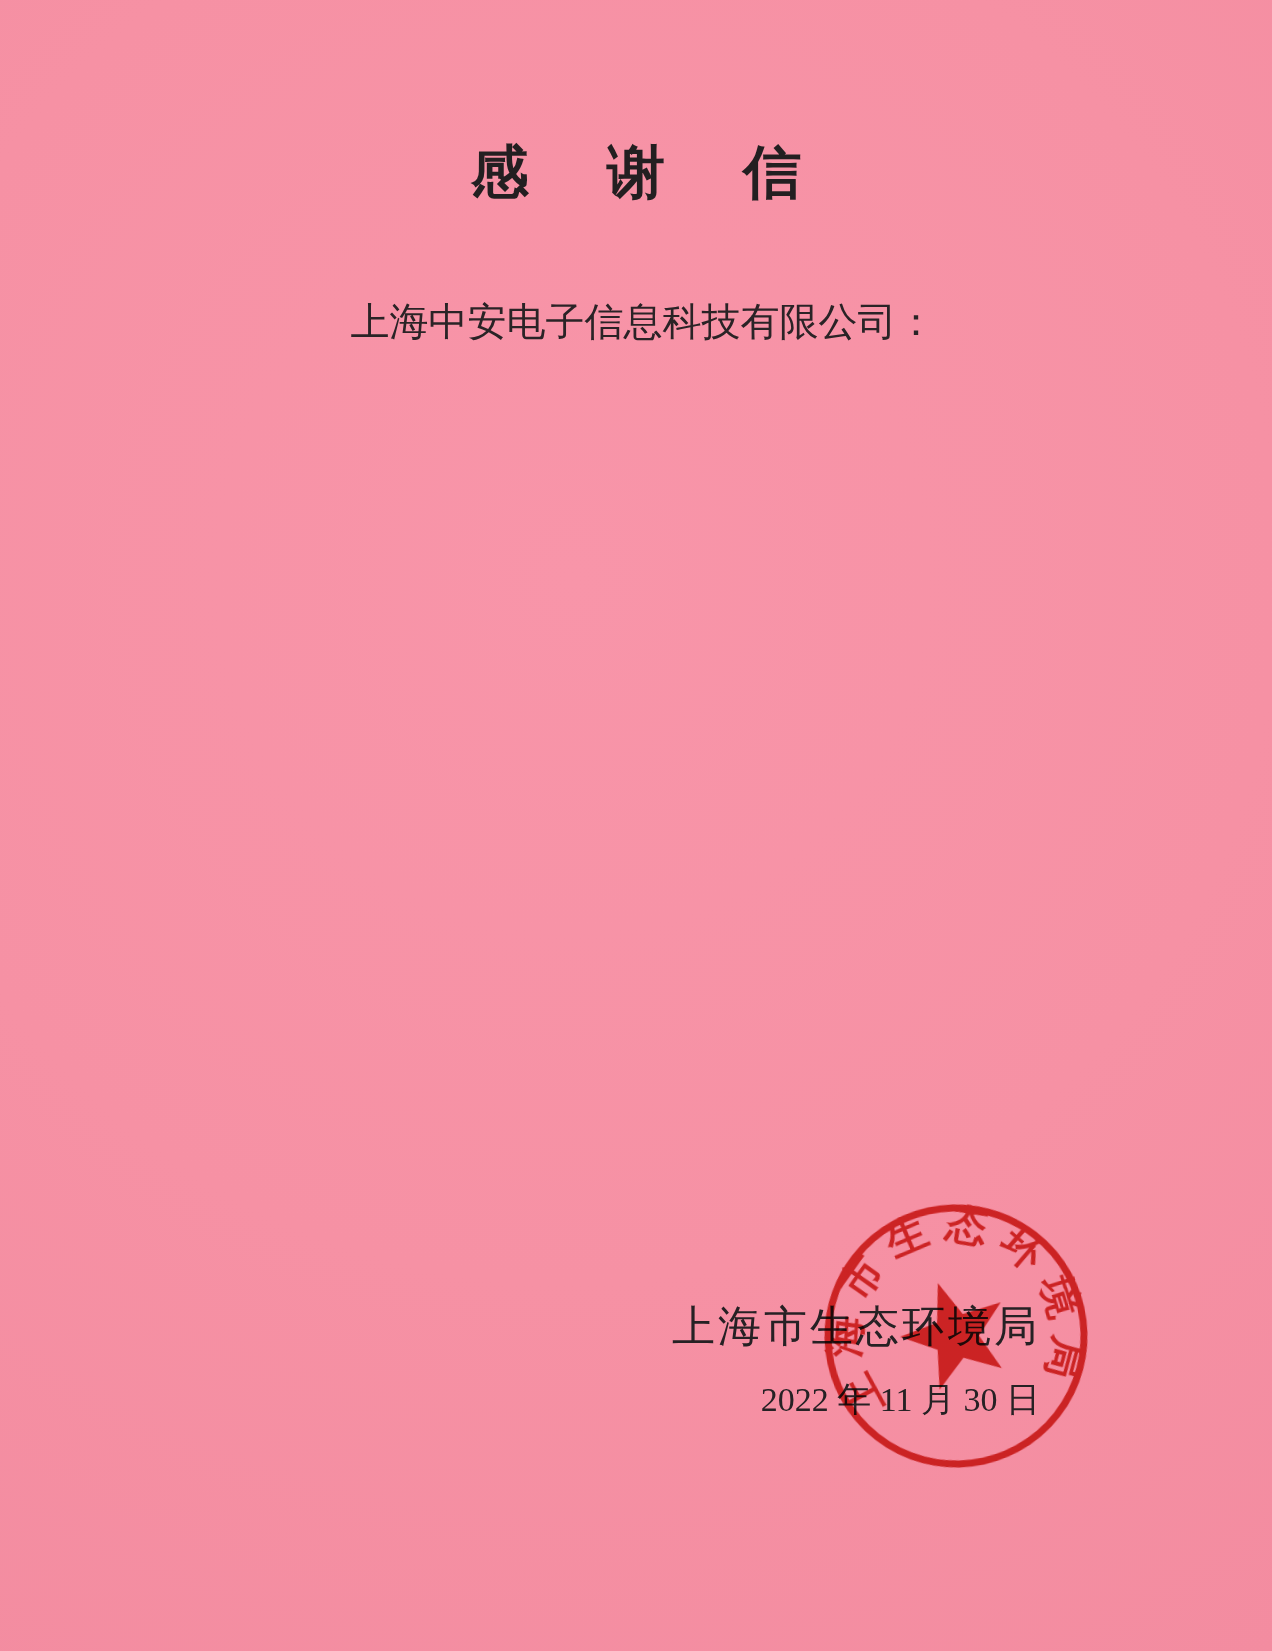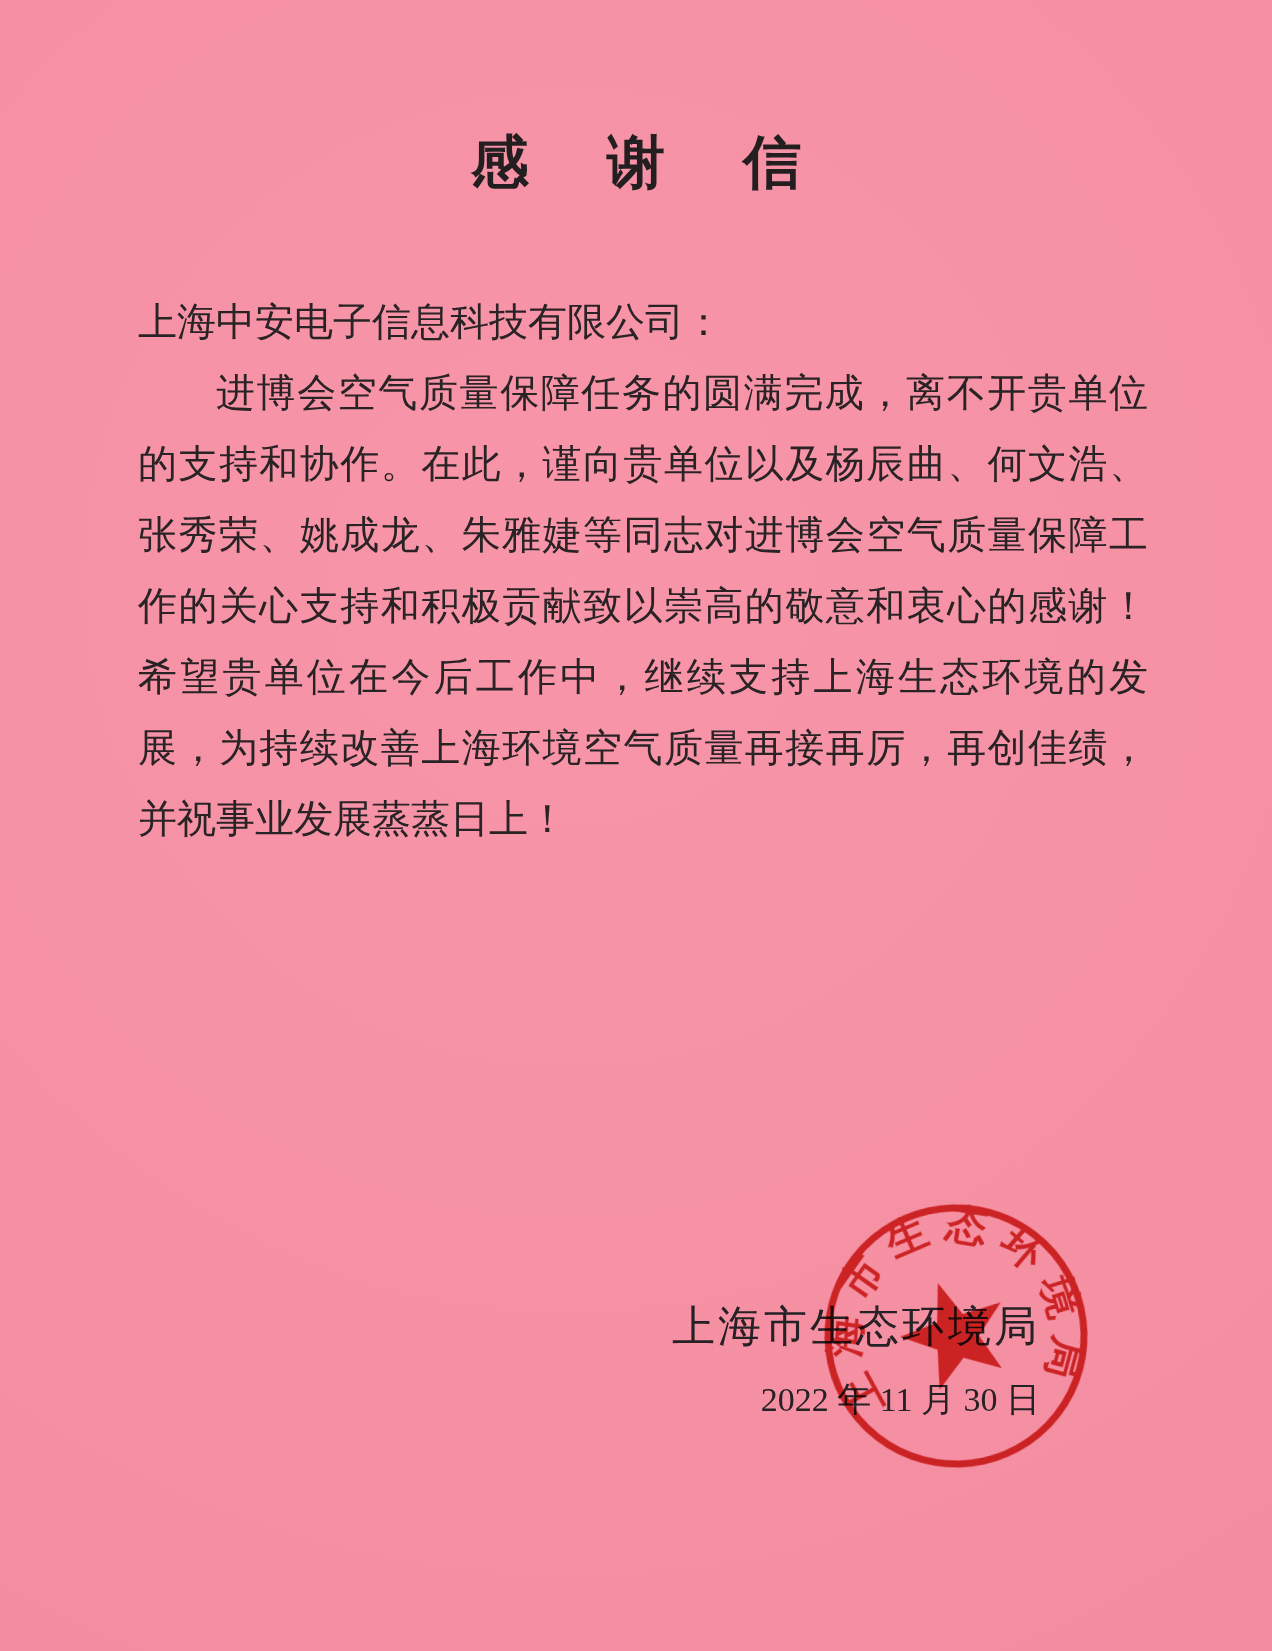--- a/index.html
+++ b/index.html
@@ -10,42 +10,42 @@
   .page {
     position: relative;
     width: 1272px;
     height: 1651px;
     margin: 0 auto;
     background: radial-gradient(circle at 45% 35%, #f895a9 0%, #f691a4 55%, #f38ca0 100%);
     overflow: hidden;
   }
   .letter-title {
     position: absolute;
-    top: 124px;
+    top: 134px;
     left: 0;
     width: 100%;
     text-align: center;
     font-size: 58px;
     font-weight: bold;
     color: #231f21;
     letter-spacing: 0.55em;
     text-indent: 0.55em; 
   }
   .letter-body {
     position: absolute;
     top: 286px;
     left: 138px;
     width: 1010px;
     font-size: 39px;
     line-height: 71px;
     color: #2a2326;
   }
   .salutation {
     margin: 0;
-    text-align: left;
+    text-align: center;
   }
   .letter-body p.para {
     margin: 0;
     text-indent: 2em;
     text-align: justify;
     text-justify: inter-ideograph;
   }
   .sign-block {
     position: absolute;
     top: 1302px;
@@ -85,21 +85,20 @@
 </style>
 </head>
 <body>
 
 <div class="page">
 
   <div class="letter-title">感 谢 信</div>
 
   <div class="letter-body">
     <p class="salutation">上海中安电子信息科技有限公司：</p>
-    <p class="para">进博会空气质量保障任务的圆满完成，离不开贵单位的支持和协作。在此，谨向贵单位以及杨辰曲、何文浩、张秀荣、姚成龙、朱雅婕等同志对进博会空气质量保障工作的关心支持和积极贡献致以崇高的敬意和衷心的感谢！希望贵单位在今后工作中，继续支持上海生态环境的发展，为持续改善上海环境空气质量再接再厉，再创佳绩，并祝事业发展蒸蒸日上！</p>
   </div>
 
   <div class="sign-block">
     <div class="signature-line">上海市生态环境局</div>
     <div class="date-line">2022 年 11 月 30 日</div>
   </div>
 
   <div class="seal">
     <svg viewBox="-143 -143 286 286" xmlns="http://www.w3.org/2000/svg">
 

